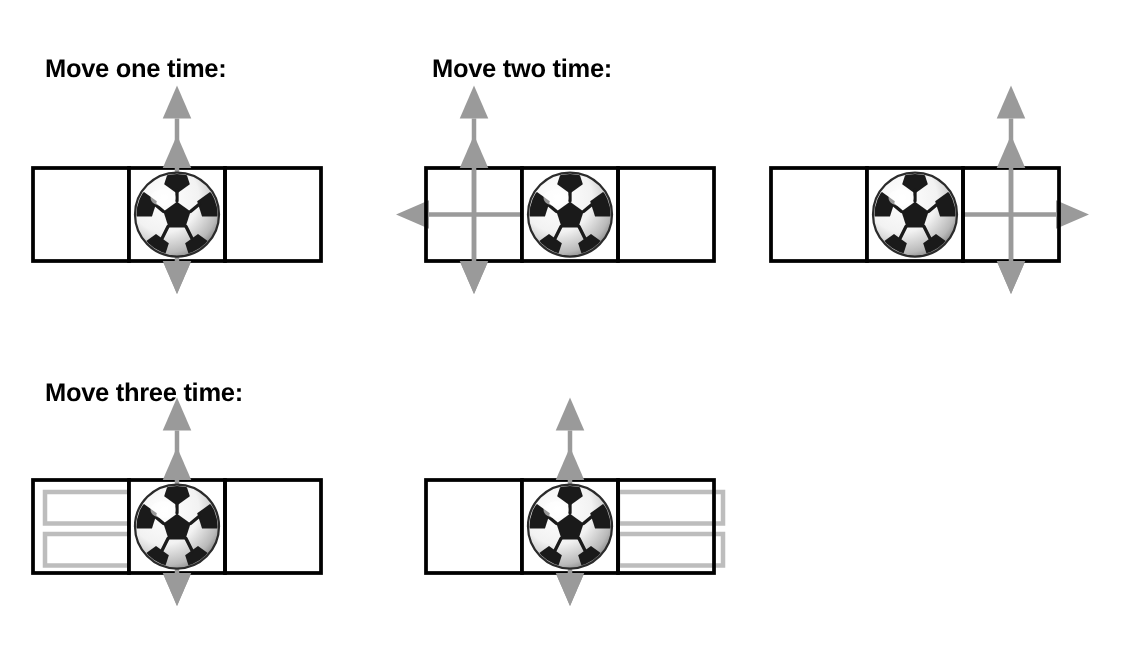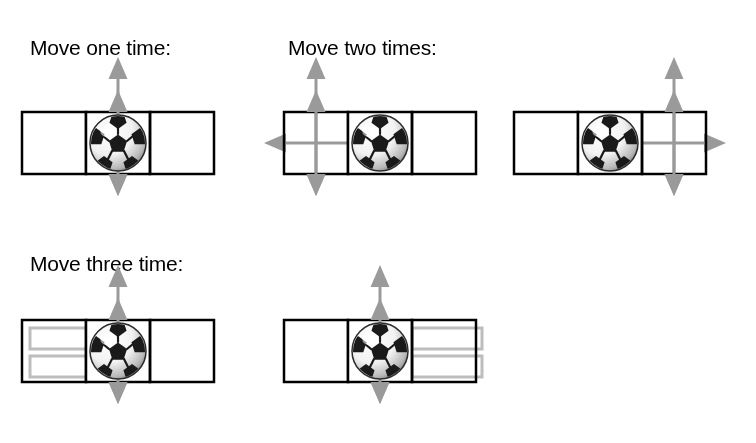--- a/index.html
+++ b/index.html
@@ -5,36 +5,36 @@
   html,body{margin:0;padding:0;}
   body{
     width:756px;height:443px;background:#ffffff;
     font-family:"Liberation Sans","DejaVu Sans",sans-serif;
     position:relative;overflow:hidden;
   }
   #stage{position:absolute;left:0;top:0;width:756px;height:443px;}
 
   .heading{
     position:absolute;
-    font-weight:normal;
-    font-size:21px;
+    font-weight:bold;
+    font-size:17px;
     color:#000000;
     letter-spacing:-0.2px;
     white-space:nowrap;
   }
 
   .diagram{position:absolute;}
   .diagram svg{display:block;overflow:visible;}
 </style>
 </head>
 <body>
 
 <div id="stage">
     <div class="heading" style="left: 30px; top: 36px;">Move one time:</div>
-    <div class="heading" style="left: 288px; top: 36px;">Move two times:</div>
+    <div class="heading" style="left: 288px; top: 36px;">Move two time:</div>
     <div class="heading" style="left: 30px; top: 252px;">Move three time:</div>
     <div class="diagram" style="left: -38px; top: 52px;">
       <svg width="312" height="182" viewBox="0 0 312 182">
         <g>
           <line x1="156" y1="91" x2="156" y2="27" stroke="#9a9a9a" stroke-width="3"></line>
           <polygon points="156,5 146.5,27 165.5,27" fill="#9a9a9a"></polygon>
         </g>
         <g>
           <line x1="156" y1="91" x2="156" y2="122" stroke="#9a9a9a" stroke-width="3"></line>
           <polygon points="156,144 146.5,122 165.5,122" fill="#9a9a9a"></polygon>

